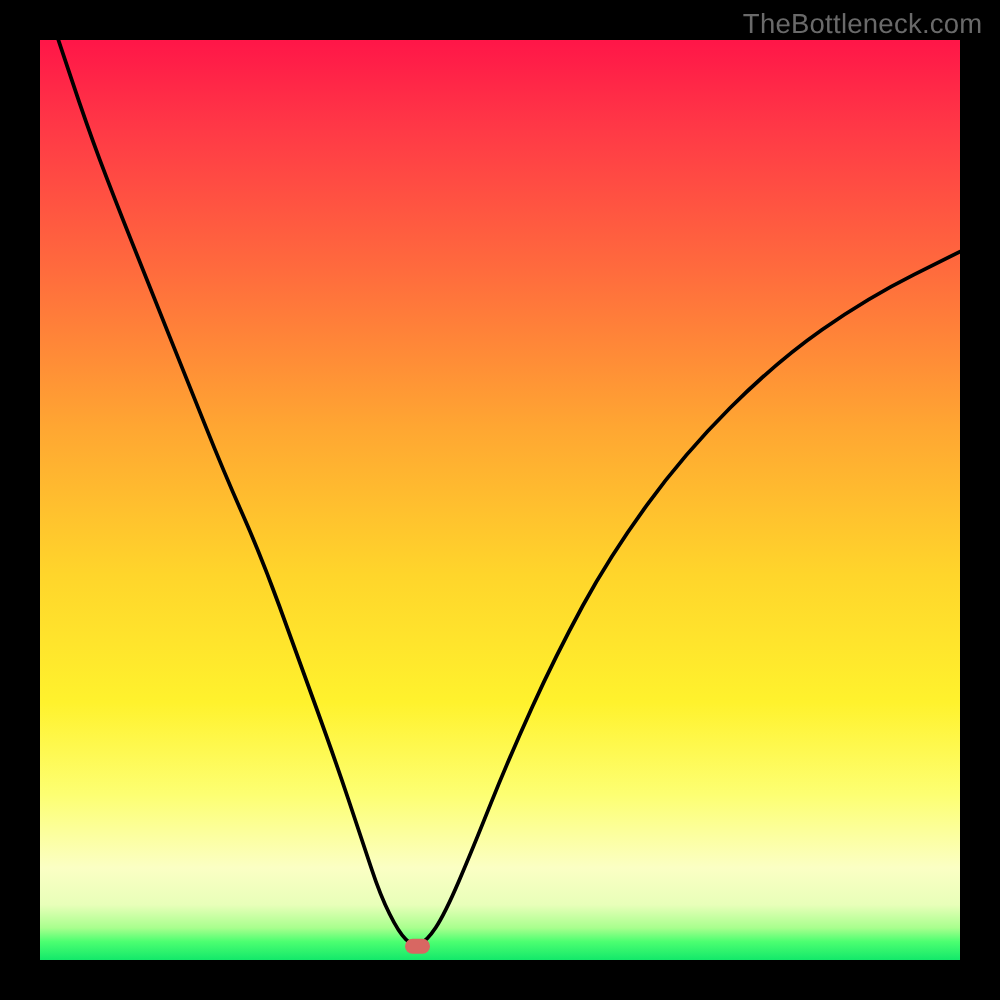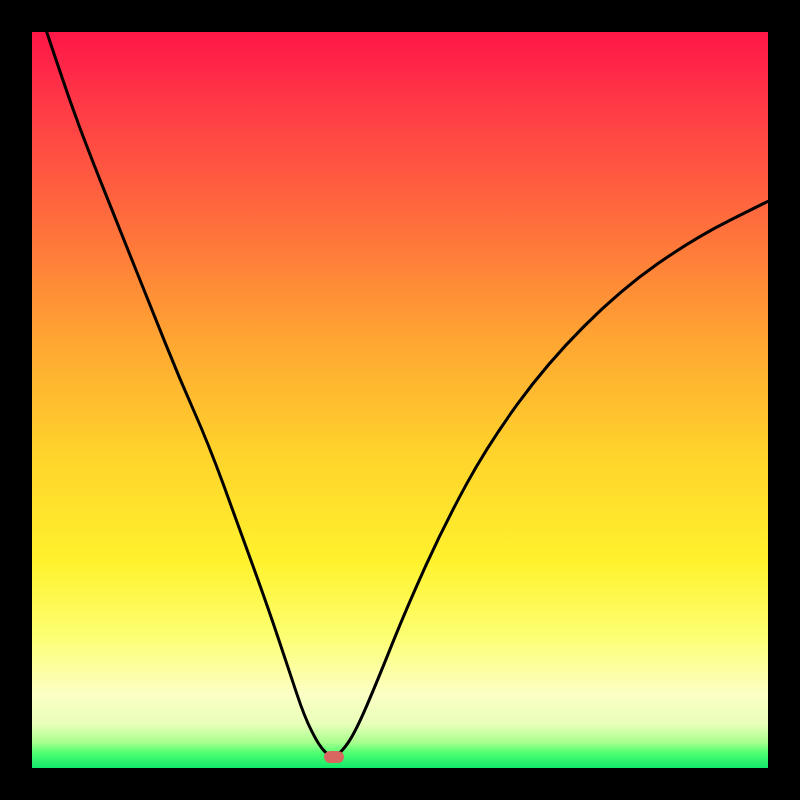--- a/index.html
+++ b/index.html
@@ -63,20 +63,21 @@
     height: 12px;
     border-radius: 6px;
     background: #d86762;
     transform: translate(-50%, -50%);
   }
 </style>
 </head>
 <body>
 
 <div class="frame">
+  <div class="watermark">TheBottleneck.com</div>
 
   <div class="plot">
     <svg class="curve" viewBox="0 0 736 736" preserveAspectRatio="none">
       <path d="M 14.7 0.0 Q 14.7 0.0 25.8 33.1 Q 36.8 66.2 47.8 95.7 Q 58.9 125.1 73.6 161.9 Q 88.3 198.7 103.0 235.5 Q 117.8 272.3 132.5 309.1 Q 147.2 345.9 161.9 379.0 Q 176.6 412.2 191.4 452.6 Q 206.1 493.1 220.8 533.6 Q 235.5 574.1 246.6 607.2 Q 257.6 640.3 265.0 662.4 Q 272.3 684.5 279.7 699.2 Q 287.0 713.9 292.6 719.4 Q 298.1 725.0 303.6 723.1 Q 309.1 721.3 316.5 710.2 Q 323.8 699.2 334.9 673.4 Q 345.9 647.7 360.6 610.9 Q 375.4 574.1 393.8 533.6 Q 412.2 493.1 434.2 452.6 Q 456.3 412.2 485.8 371.7 Q 515.2 331.2 552.0 294.4 Q 588.8 257.6 625.6 231.8 Q 662.4 206.1 699.2 187.7 T 736.0 169.3" fill="none" stroke-width="3" stroke-linecap="round" stroke="#000000"></path>
     </svg>
     <div class="marker" style="left: 301.76px; top: 724.96px; background: rgb(216, 103, 98);"></div>
   </div>
 </div>
 
 </body></html>

